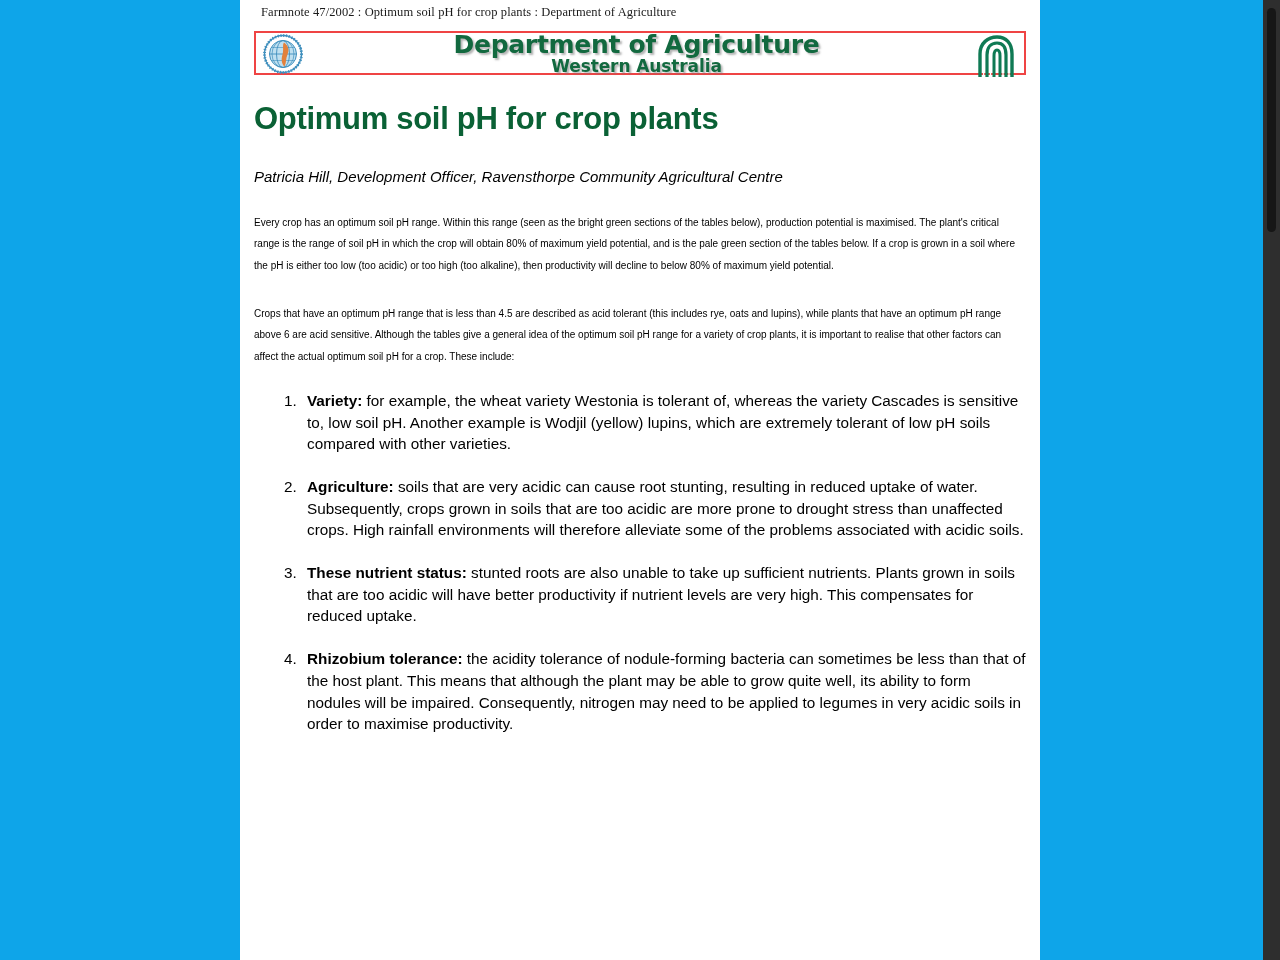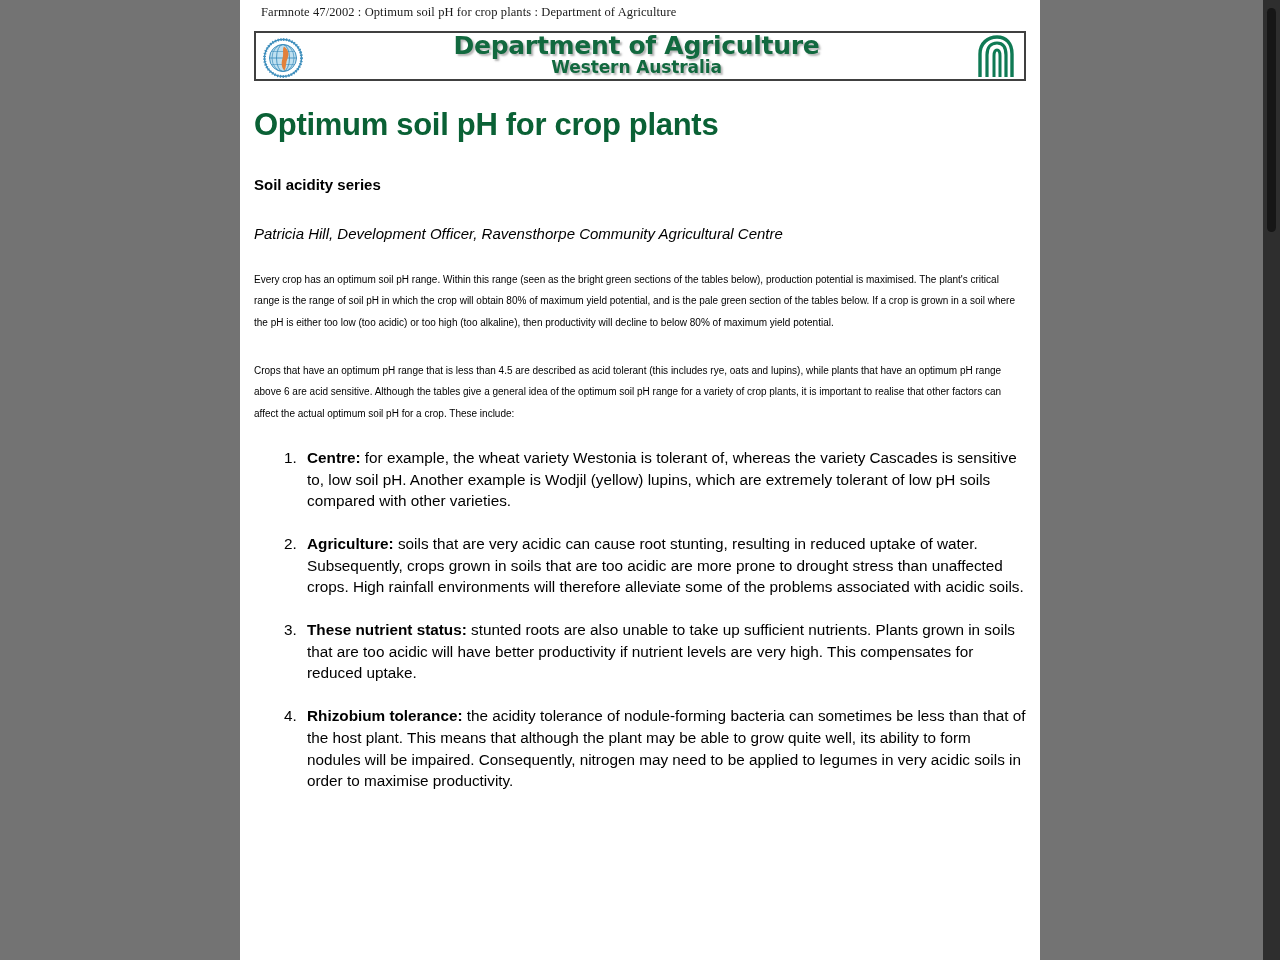--- a/index.html
+++ b/index.html
@@ -10,21 +10,21 @@
     height: 960px;
     overflow: hidden;
     background: #2b2b2b;
     font-family: "Liberation Sans", sans-serif;
   }
 
   #viewport {
     position: relative;
     width: 1280px;
     height: 960px;
-    background: #737373;
+    background: #0ea5e9;
   }
 
   
   #page-sheet {
     position: absolute;
     left: 240px;
     top: 0;
     width: 800px;
     height: 960px;
     background: #ffffff;
@@ -42,25 +42,25 @@
   }
 
   
   .content {
     padding: 0 14px 0 14px;
   }
 
   
   .banner {
     margin: 11px 0 0 0;
-    height: 50px;
-    border: 2px solid #404040;
+    height: 44px;
+    border: 2px solid #ef4444;
     background: #ffffff;
     display: flex;
-    align-items: flex-end;
+    align-items: flex-start;
     position: relative;
     box-sizing: border-box;
   }
   .banner-left-logo {
     width: 46px;
     height: 42px;
     margin-left: 4px;
     flex: 0 0 auto;
     display: flex;
     align-items: center;
@@ -230,31 +230,30 @@
               <path d="M21.5 43 L21.5 21.4 C21.5 15, 24 12.4, 28 12.4 C32 12.4, 34 15, 34 21.4 L34 43"></path>
             </g>
           </svg>
         </div>
 
       </div>
 
       <h1 class="page-title">Optimum soil pH for crop plants</h1>
 
 
-      <h3 class="series-name">Soil acidity series</h3>
 
       <p class="byline">Patricia Hill, Development Officer, Ravensthorpe Community Agricultural Centre</p>
 
       <p class="body-para">Every crop has an optimum soil pH range. Within this range (seen as the bright green sections of the tables below), production potential is maximised. The plant's critical range is the range of soil pH in which the crop will obtain 80% of maximum yield potential, and is the pale green section of the tables below. If a crop is grown in a soil where the pH is either too low (too acidic) or too high (too alkaline), then productivity will decline to below 80% of maximum yield potential.</p>
 
       <p class="body-para">Crops that have an optimum pH range that is less than 4.5 are described as acid tolerant (this includes rye, oats and lupins), while plants that have an optimum pH range above 6 are acid sensitive. Although the tables give a general idea of the optimum soil pH range for a variety of crop plants, it is important to realise that other factors can affect the actual optimum soil pH for a crop. These include:</p>
 
       <ol class="factors-list" id="factors-list">
         <li>
-          <span class="factor-term">Centre:</span><span class="factor-text"> for example, the wheat variety Westonia is tolerant of, whereas the variety Cascades is sensitive to, low soil pH. Another example is Wodjil (yellow) lupins, which are extremely tolerant of low pH soils compared with other varieties.</span>
+          <span class="factor-term">Variety:</span><span class="factor-text"> for example, the wheat variety Westonia is tolerant of, whereas the variety Cascades is sensitive to, low soil pH. Another example is Wodjil (yellow) lupins, which are extremely tolerant of low pH soils compared with other varieties.</span>
         </li>
         <li>
           <span class="factor-term">Agriculture:</span><span class="factor-text"> soils that are very acidic can cause root stunting, resulting in reduced uptake of water. Subsequently, crops grown in soils that are too acidic are more prone to drought stress than unaffected crops. High rainfall environments will therefore alleviate some of the problems associated with acidic soils.</span>
         </li>
         <li>
           <span class="factor-term">These nutrient status:</span><span class="factor-text"> stunted roots are also unable to take up sufficient nutrients. Plants grown in soils that are too acidic will have better productivity if nutrient levels are very high. This compensates for reduced uptake.</span>
         </li>
         <li>
           <span class="factor-term">Rhizobium tolerance:</span><span class="factor-text"> the acidity tolerance of nodule-forming bacteria can sometimes be less than that of the host plant. This means that although the plant may be able to grow quite well, its ability to form nodules will be impaired. Consequently, nitrogen may need to be applied to legumes in very acidic soils in order to maximise productivity.</span>
         </li>

